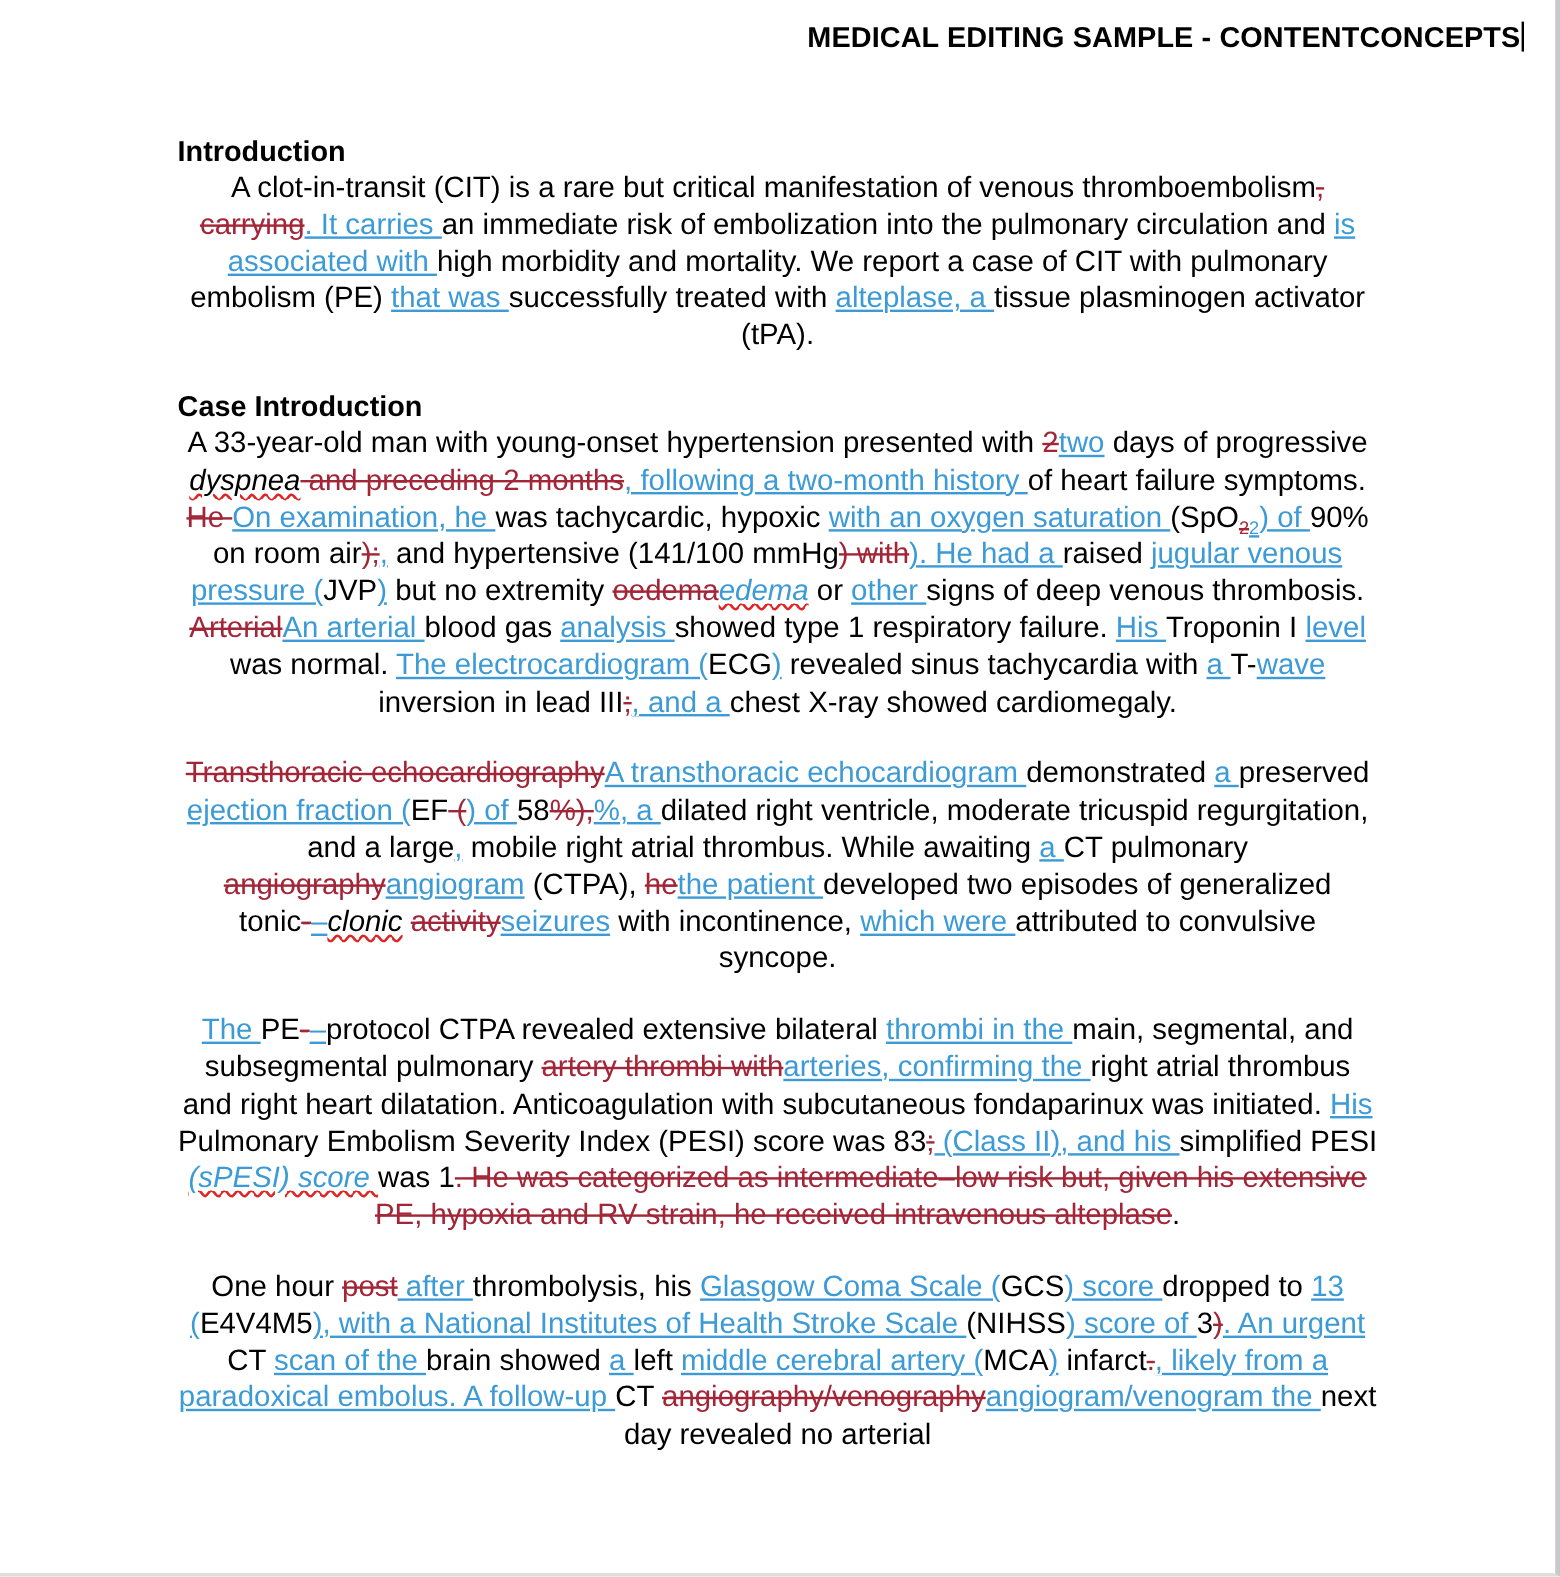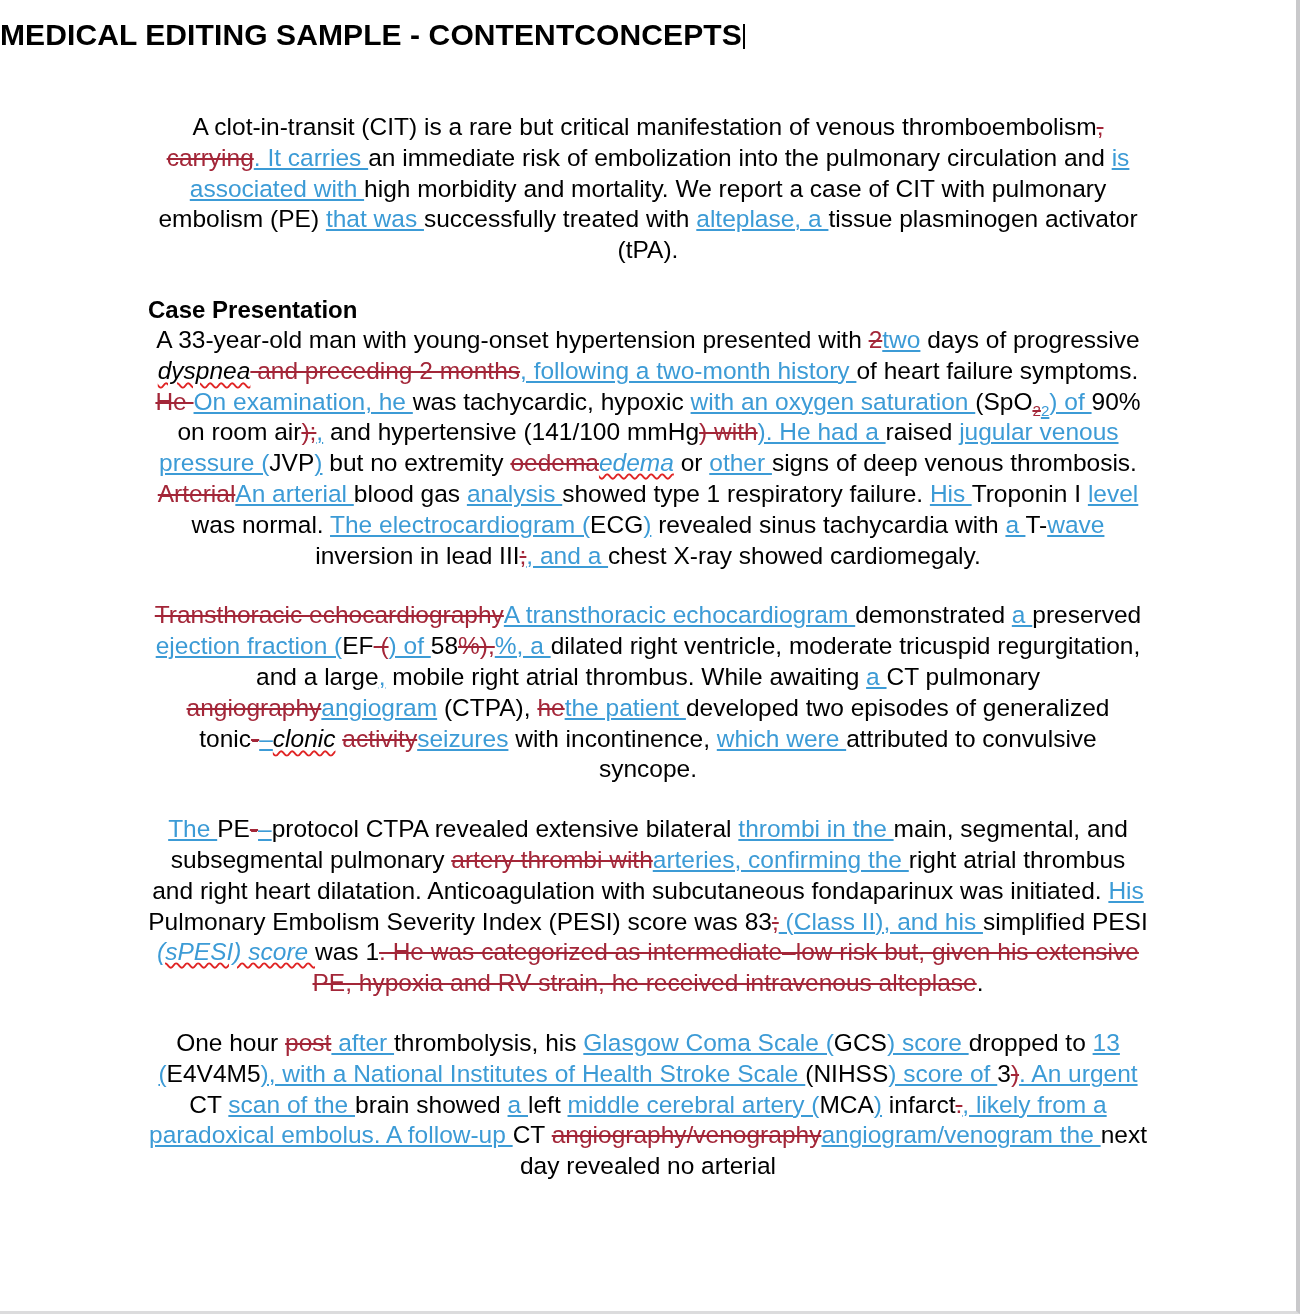--- a/index.html
+++ b/index.html
@@ -15,22 +15,22 @@
     position: relative;
     width: 1300px;
     height: 1314px;
     background: #ffffff;
     overflow: hidden;
     box-sizing: border-box;
     border-right: 4px solid #c9c9cb;
     border-bottom: 3px solid #dcdcdd;
   }
   #doc-title {
-    text-align: left;
-    font-size: 30px;
+    text-align: right;
+    font-size: 24px;
     font-weight: bold;
     color: #000000;
     letter-spacing: 0.1px;
     padding-top: 18px;
     padding-right: 26px;
     white-space: nowrap;
   }
   #doc-title .caret {
     display: inline-block;
     width: 2px;
@@ -93,23 +93,24 @@
 </style>
 </head>
 <body>
 
 <div id="page">
 
   <div id="doc-title"><span>MEDICAL EDITING SAMPLE - CONTENTCONCEPTS</span><span class="caret"></span></div>
 
   <div id="body-wrap">
 
+    <h2 class="section-heading">Introduction</h2>
     <p class="para"><span>A clot-in-transit (CIT) is a rare but critical manifestation of venous thromboembolism</span><span class="del">, carrying</span><span class="ins">. It carries </span><span>an immediate risk of embolization into the pulmonary circulation and </span><span class="ins">is associated with </span><span>high morbidity and mortality. We report a case of CIT with pulmonary embolism (PE) </span><span class="ins">that was </span><span>successfully treated with </span><span class="ins">alteplase, a </span><span>tissue plasminogen activator (tPA).</span></p>
 
-    <h2 class="section-heading gap" style="margin-top:29px">Case Presentation</h2>
+    <h2 class="section-heading gap" style="margin-top:29px">Case Introduction</h2>
     <p class="para"><span>A 33-year-old man with young-onset hypertension presented with </span><span class="del">2</span><span class="ins">two</span><span> days of progressive </span><span class="sp">dyspnea</span><span class="del"> and preceding 2 months</span><span class="ins">, following a two-month history </span><span>of heart failure symptoms. </span><span class="del">He </span><span class="ins">On examination, he </span><span>was tachycardic, hypoxic </span><span class="ins">with an oxygen saturation </span><span>(SpO</span><sub class="del">2</sub><sub class="ins">2</sub><span class="ins">) of </span><span>90% on room air</span><span class="del">);</span><span class="ins">,</span><span> and hypertensive (141/100 mmHg</span><span class="del">) with</span><span class="ins">). He had a </span><span>raised </span><span class="ins">jugular venous pressure (</span><span>JVP</span><span class="ins">)</span><span> but no extremity </span><span class="del">oedema</span><span class="ins sp">edema</span><span> or </span><span class="ins">other </span><span>signs of deep venous thrombosis. </span><span class="del">Arterial</span><span class="ins">An arterial </span><span>blood gas </span><span class="ins">analysis </span><span>showed type 1 respiratory failure. </span><span class="ins">His </span><span>Troponin I </span><span class="ins">level </span><span>was normal. </span><span class="ins">The electrocardiogram (</span><span>ECG</span><span class="ins">)</span><span> revealed sinus tachycardia with </span><span class="ins">a </span><span>T-</span><span class="ins">wave</span><span> inversion in lead III</span><span class="del">;</span><span class="ins">, and a </span><span>chest X-ray showed cardiomegaly.</span></p>
 
     <p class="para gap"><span class="del">Transthoracic echocardiography</span><span class="ins">A transthoracic echocardiogram </span><span>demonstrated </span><span class="ins">a </span><span>preserved </span><span class="ins">ejection fraction (</span><span>EF</span><span class="del"> (</span><span class="ins">) of </span><span>58</span><span class="del">%),</span><span class="ins">%, a </span><span>dilated right ventricle, moderate tricuspid regurgitation, and a large</span><span class="ins">,</span><span> mobile right atrial thrombus. While awaiting </span><span class="ins">a </span><span>CT pulmonary </span><span class="del">angiography</span><span class="ins">angiogram</span><span> (CTPA), </span><span class="del">he</span><span class="ins">the patient </span><span>developed two episodes of generalized tonic</span><span class="del">-</span><span class="ins">–</span><span class="sp">clonic</span><span> </span><span class="del">activity</span><span class="ins">seizures</span><span> with incontinence, </span><span class="ins">which were </span><span>attributed to convulsive syncope.</span></p>
 
     <p class="para gap"><span class="ins">The </span><span>PE</span><span class="del">-</span><span class="ins">–</span><span>protocol CTPA revealed extensive bilateral </span><span class="ins">thrombi in the </span><span>main, segmental, and subsegmental pulmonary </span><span class="del">artery thrombi with</span><span class="ins">arteries, confirming the </span><span>right atrial thrombus and right heart dilatation. Anticoagulation with subcutaneous fondaparinux was initiated. </span><span class="ins">His </span><span>Pulmonary Embolism Severity Index (PESI) score was 83</span><span class="del">;</span><span class="ins"> (Class II), and his </span><span>simplified PESI </span><span class="ins sp">(sPESI) score </span><span>was 1</span><span class="del">. He was categorized as intermediate–low risk but, given his extensive PE, hypoxia and RV strain, he received intravenous alteplase</span><span>.</span></p>
 
     <p class="para gap"><span>One hour </span><span class="del">post</span><span class="ins"> after </span><span>thrombolysis, his </span><span class="ins">Glasgow Coma Scale (</span><span>GCS</span><span class="ins">) score </span><span>dropped to </span><span class="ins">13 (</span><span>E4V4M5</span><span class="ins">), with a National Institutes of Health Stroke Scale </span><span>(NIHSS</span><span class="ins">) score of </span><span>3</span><span class="del">)</span><span class="ins">. An urgent </span><span>CT </span><span class="ins">scan of the </span><span>brain showed </span><span class="ins">a </span><span>left </span><span class="ins">middle cerebral artery (</span><span>MCA</span><span class="ins">)</span><span> infarct</span><span class="del">.</span><span class="ins">, likely from a paradoxical embolus. A follow-up </span><span>CT </span><span class="del">angiography/venography</span><span class="ins">angiogram/venogram the </span><span>next day revealed no arterial</span></p>
 
   </div>
 </div>

